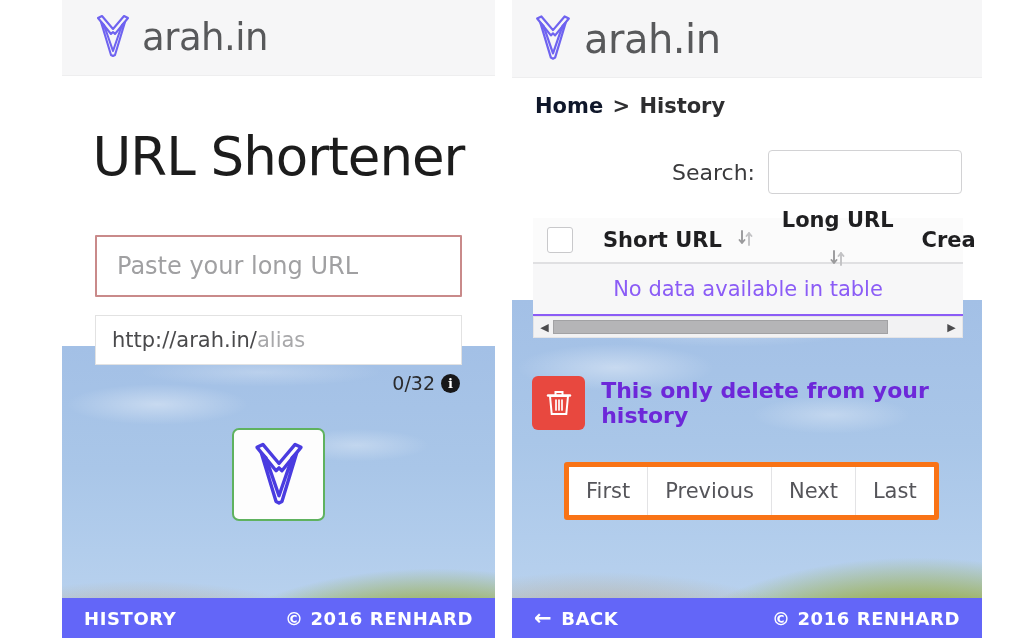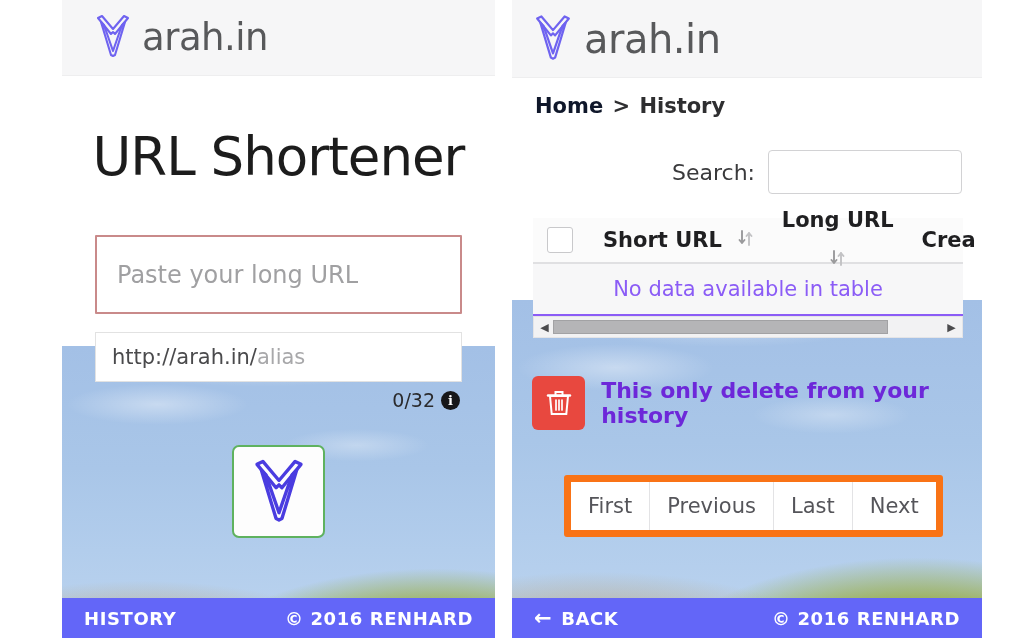--- a/index.html
+++ b/index.html
@@ -54,21 +54,21 @@
 
   
   .headline {
     position:relative; z-index:3; text-align:center;
     font-size:53px; color:#1c1c1c; font-weight:400;
     font-family:"DejaVu Sans", sans-serif;
     margin-top:50px; letter-spacing:-1px;
   }
   .long-url-input {
     position:relative; z-index:3;
-    margin:48px 33px 0 33px; height:79px;
+    margin:48px 33px 0 33px; height:62px;
     border:2px solid #c98a8a; background:#fff;
     display:flex; align-items:center; padding:0 20px;
     font-size:24px; color:#a0a0a2; border-radius:1px;
     font-family:"DejaVu Sans", sans-serif;
   }
   .alias-wrap { position:relative; z-index:3; margin:18px 33px 0 33px; }
   .alias-input {
     height:50px; background:#fff; border:1px solid #e2e2e2;
     display:flex; align-items:center; padding:0 16px;
     font-size:21px; font-family:"DejaVu Sans", sans-serif;
@@ -168,22 +168,22 @@
   .delete-btn {
     width:59px; height:54px; background:#e8483f; border-radius:6px;
     display:flex; align-items:center; justify-content:center;
   }
   .delete-note {
     font-size:22px; font-weight:bold; color:#6d28d9;
     font-family:"DejaVu Sans", sans-serif;
   }
 
   .pager {
-    position:relative; z-index:3; margin:45px 0 0 52px;
-    display:inline-flex; border:7px solid #f97316; background:#fff;
+    position:relative; z-index:3; margin:32px 0 0 52px;
+    display:inline-flex; border:5px solid #f97316; background:#fff;
     border-radius:3px; overflow:hidden;
   }
   .pager-btn {
     padding:0 17px; height:48px; display:flex; align-items:center;
     font-size:21px; color:#55555a; background:#fff;
     border-right:1px solid #e3e3e5; font-family:"DejaVu Sans", sans-serif;
   }
   .pager-btn:last-child { border-right:none; }
 </style>
 </head>
@@ -303,22 +303,22 @@
           <path d="M9.5 6 L9.5 3 L16.5 3 L16.5 6" fill="none" stroke="#fff" stroke-width="2"></path>
           <path d="M10 11 L10 21 M13 11 L13 21 M16 11 L16 21" stroke="#fff" stroke-width="1.7" stroke-linecap="round"></path>
         </svg>
       </span>
       <span class="delete-note">This only delete from your history</span>
     </div>
 
     <div class="pager">
       <span class="pager-btn">First</span>
       <span class="pager-btn">Previous</span>
+      <span class="pager-btn">Next</span>
       <span class="pager-btn">Last</span>
-      <span class="pager-btn">Next</span>
     </div>
 
     <div class="footer">
       <span class="footer-back">
         <span class="arrow-left footer-link">←</span>
         <span class="footer-link">BACK</span>
       </span>
       <span class="footer-copy">© 2016 RENHARD</span>
     </div>
   </div>

